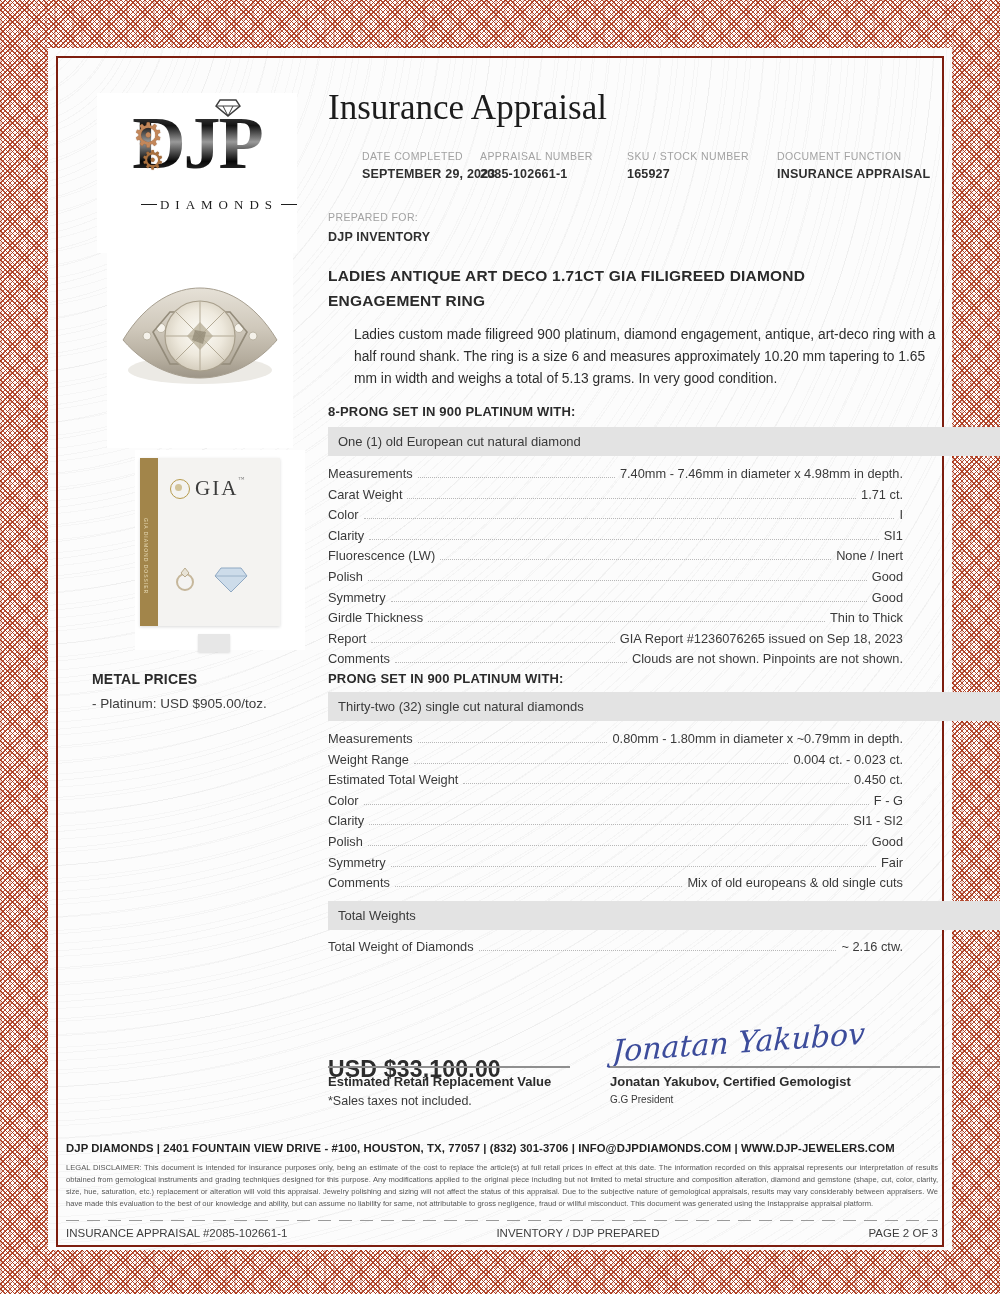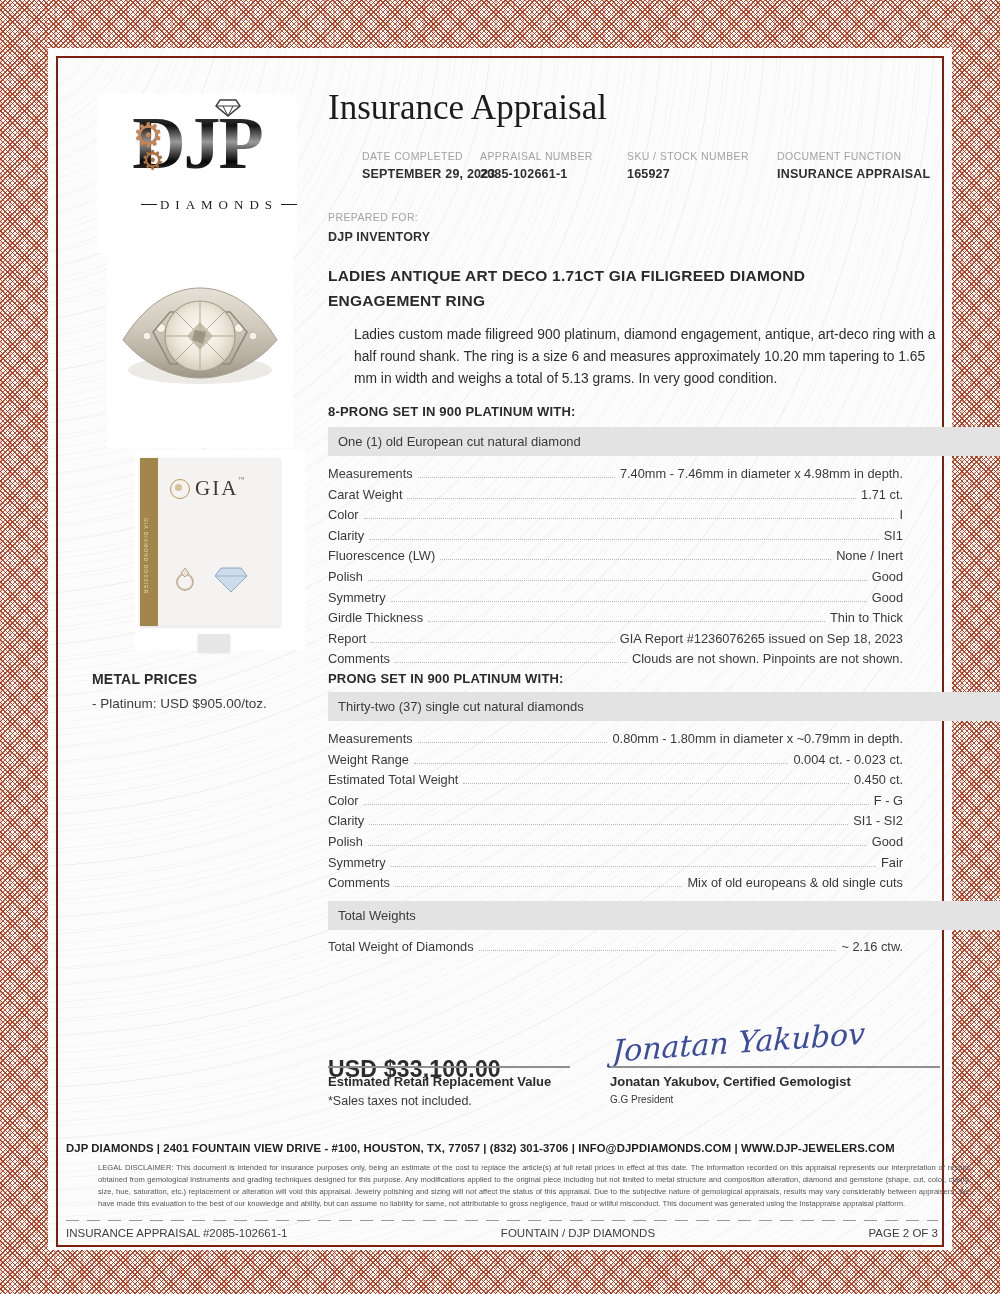--- a/index.html
+++ b/index.html
@@ -87,21 +87,21 @@
   .price-line{position:absolute;left:328px;top:1066px;width:242px;height:0;border-top:2px solid #8f8f8f;}
   .price-label{position:absolute;left:328px;top:1074px;font-size:13px;font-weight:bold;color:#2c2c2c;}
   .price-note{position:absolute;left:328px;top:1094px;font-size:12.5px;color:#3a3a3a;}
 
   .sig-script{position:absolute;left:612px;top:1022px;width:330px;font-family:"DejaVu Serif",serif;font-style:italic;font-size:30px;color:#3c4c9b;transform:rotate(-4deg) skewX(-6deg);}
   .sig-line{position:absolute;left:610px;top:1066px;width:330px;height:0;border-top:2px solid #8f8f8f;}
   .sig-name{position:absolute;left:610px;top:1074px;font-size:13px;font-weight:bold;color:#2c2c2c;}
   .sig-title{position:absolute;left:610px;top:1094px;font-size:10px;color:#3a3a3a;}
 
   .contact-line{position:absolute;left:66px;top:1142px;width:872px;font-size:11.3px;font-weight:bold;color:#222;letter-spacing:.1px;}
-  .disclaimer{position:absolute;left:66px;top:1162px;width:872px;font-size:7.6px;color:#565656;line-height:1.6;text-align:justify;margin-left:32px;}
+  .disclaimer{position:absolute;left:66px;top:1162px;width:872px;font-size:7.6px;color:#565656;line-height:1.6;text-align:justify;}
   .dash-sep{position:absolute;left:66px;top:1220px;width:872px;height:1px;background:repeating-linear-gradient(90deg,#9a9a9a 0 13px,transparent 13px 21px);}
   .bottom-bar{position:absolute;left:66px;top:1227px;width:872px;font-size:11.5px;color:#3e3e3e;display:flex;justify-content:space-between;}
 </style>
 </head>
 <body>
 
 <div class="sheet">
 
   <div class="band band-top"></div>
   <div class="band band-bottom"></div>
@@ -252,21 +252,21 @@
         <span class="spec-value">GIA Report #1236076265 issued on Sep 18, 2023</span>
       </div>
     <div class="spec-row">
         <span class="spec-label">Comments</span>
         <span class="dots"></span>
         <span class="spec-value">Clouds are not shown. Pinpoints are not shown.</span>
       </div>
   </div>
 
   <div class="sec-heading" style="left:328px;top:671px;">PRONG SET IN 900 PLATINUM WITH:</div>
-  <div class="bar" style="top:692px;">Thirty-two (37)  single cut natural diamonds</div>
+  <div class="bar" style="top:692px;">Thirty-two (32)  single cut natural diamonds</div>
   <div class="spec-table" style="top:731px;">
     <div class="spec-row">
         <span class="spec-label">Measurements</span>
         <span class="dots"></span>
         <span class="spec-value">0.80mm - 1.80mm in diameter x ~0.79mm in depth.</span>
       </div>
     <div class="spec-row">
         <span class="spec-label">Weight Range</span>
         <span class="dots"></span>
         <span class="spec-value">0.004 ct. - 0.023 ct.</span>
@@ -320,17 +320,17 @@
   <div class="sig-script">Jonatan Yakubov</div>
   <div class="sig-line"></div>
   <div class="sig-name">Jonatan Yakubov, Certified Gemologist</div>
   <div class="sig-title">G.G President</div>
 
   <div class="contact-line">DJP DIAMONDS | 2401 FOUNTAIN VIEW DRIVE - #100, HOUSTON, TX, 77057 | (832) 301-3706 | INFO@DJPDIAMONDS.COM | WWW.DJP-JEWELERS.COM</div>
   <div class="disclaimer">LEGAL DISCLAIMER: This document is intended for insurance purposes only, being an estimate of the cost to replace the article(s) at full retail prices in effect at this date. The information recorded on this appraisal represents our interpretation of results obtained from gemological instruments and grading techniques designed for this purpose. Any modifications applied to the original piece including but not limited to metal structure and composition alteration, diamond and gemstone (shape, cut, color, clarity, size, hue, saturation, etc.) replacement or alteration will void this appraisal. Jewelry polishing and sizing will not affect the status of this appraisal.  Due to the subjective nature of gemological appraisals, results may vary considerably between appraisers. We have made this evaluation to the best of our knowledge and ability, but can assume no liability for same, not attributable to gross negligence, fraud or willful misconduct. This document was generated using the Instappraise appraisal platform.</div>
   <div class="dash-sep"></div>
   <div class="bottom-bar">
     <span>INSURANCE APPRAISAL #2085-102661-1</span>
-    <span>FOUNTAIN / DJP DIAMONDS</span>
+    <span>INVENTORY / DJP PREPARED</span>
     <span>PAGE 2 OF 3</span>
   </div>
 
 </div>
 
 </body></html>

